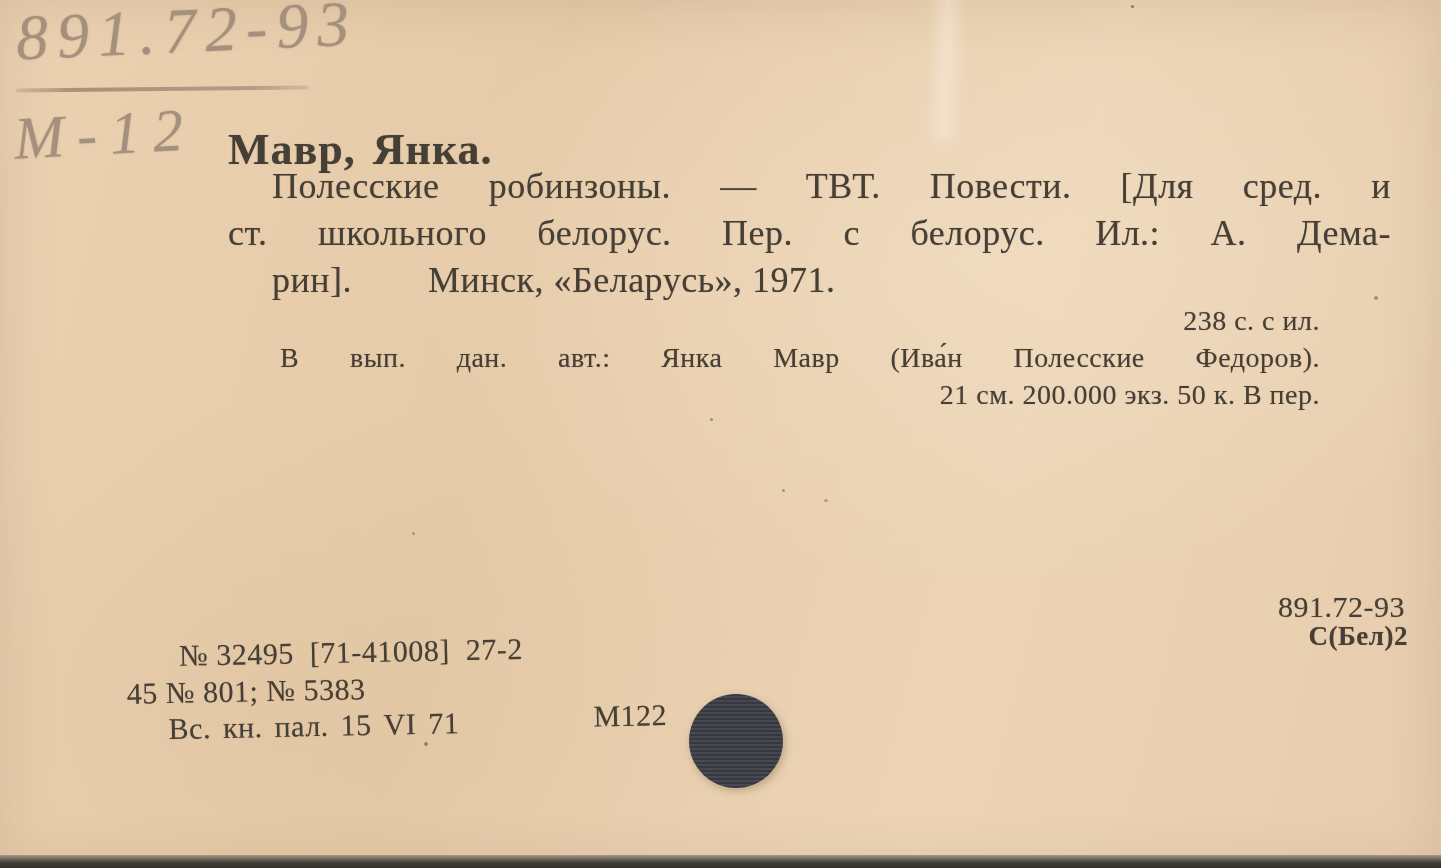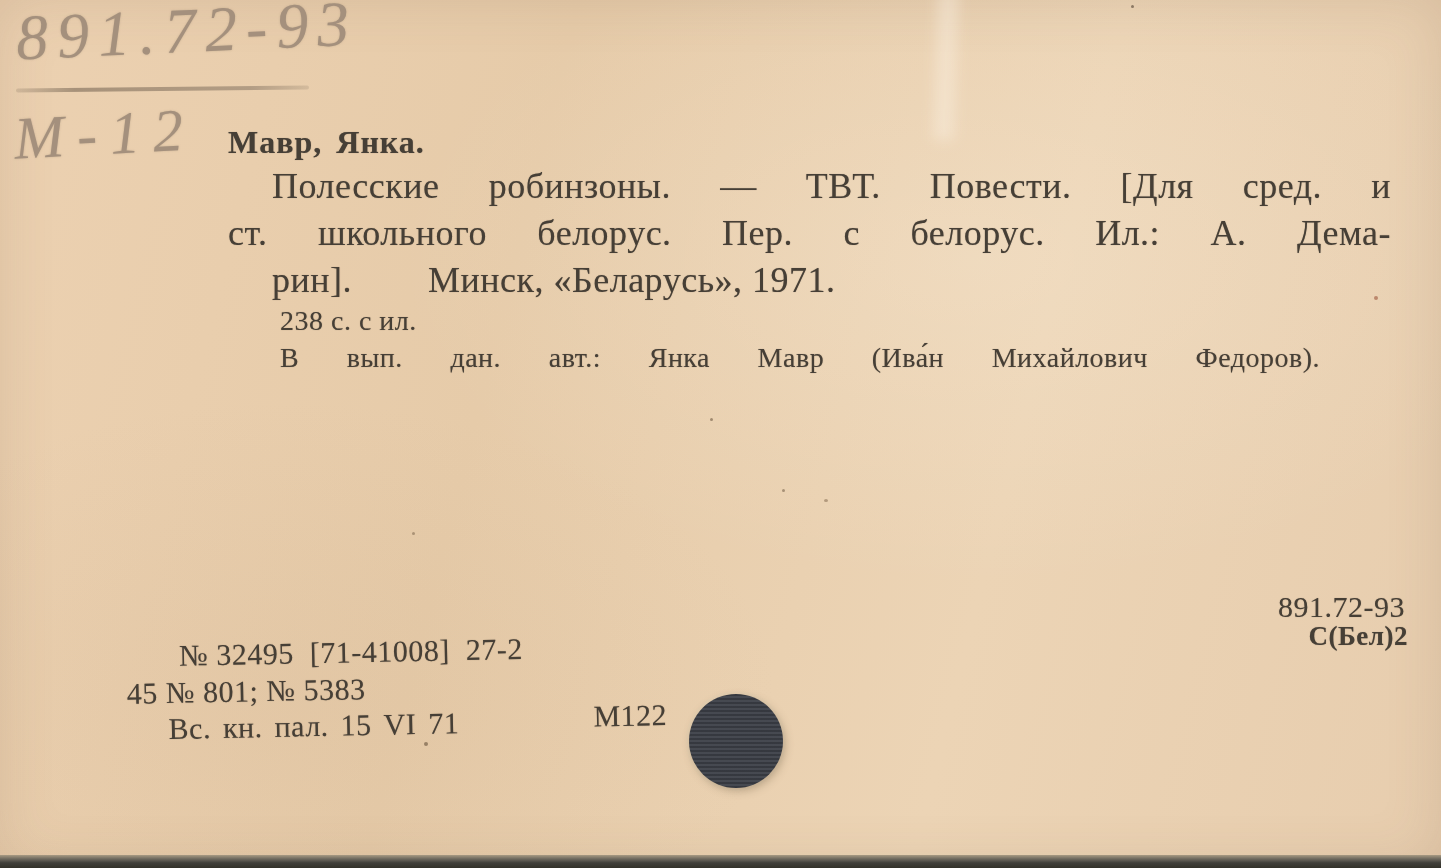--- a/index.html
+++ b/index.html
@@ -17,38 +17,38 @@
   
   .type {
     position: absolute;
     color: #463f36;
     text-shadow: 0 0 1px rgba(70,60,48,0.45);
     letter-spacing: 0.5px;
     white-space: nowrap;
   }
   .heading {
     left: 228px; top: 124px;
-    font-size: 32px; font-weight: bold;
+    font-size: 44px; font-weight: bold;
     word-spacing: 5px; letter-spacing: 1px;
   }
   .para {
     left: 228px; top: 163px; width: 1163px;
     font-size: 36px; line-height: 47px;
     white-space: normal;
   }
   .para .jline { text-align: justify; text-align-last: justify; }
   .para .indent { padding-left: 44px; }
   .para .preline { white-space: pre; margin-left: 44px; }
   .details {
     left: 280px; top: 302px; width: 1040px;
     font-size: 28px; line-height: 37px;
     white-space: normal;
   }
   .details .jline { text-align: justify; text-align-last: justify; }
-  .details .row { white-space: nowrap; }
+  .details .row { white-space: nowrap; text-align: right; }
   .details .row.jline { white-space: normal; }
   
   .pencil {
     position: absolute;
     font-style: italic;
     color: #a4907d;
     text-shadow: 0 0 2px rgba(164,144,120,0.55);
     white-space: nowrap;
   }
   .hw-call {
@@ -131,21 +131,22 @@
   <div class="type heading">Мавр, Янка.</div>
 
   <div class="type para">
     <div class="jline indent">Полесские робинзоны. — ТВТ. Повести. [Для сред. и</div>
     <div class="jline">ст. школьного белорус. Пер. с белорус. Ил.: А. Дема-</div>
     <div class="preline">рин].        Минск, «Беларусь», 1971.</div>
   </div>
 
   <div class="type details">
     <div class="row">238 с. с ил.</div>
-    <div class="row jline">В вып. дан. авт.: Янка Мавр (Ива́н Михайлович Федоров).</div>
+    <div class="row jline">В вып. дан. авт.: Янка Мавр (Ива́н Полесские Федоров).</div>
+    <div class="row">21 см. 200.000 экз. 50 к. В пер.</div>
   </div>
 
   <div class="accession">
     <div class="type acc-1 pre">№ 32495  [71-41008]  27-2</div>
     <div class="type acc-2">45 № 801; № 5383</div>
     <div class="type acc-3">Вс. кн. пал. 15 VI 71</div>
     <div class="type acc-4">М122</div>
   </div>
 
   <div class="type cls-udc">891.72-93</div>

